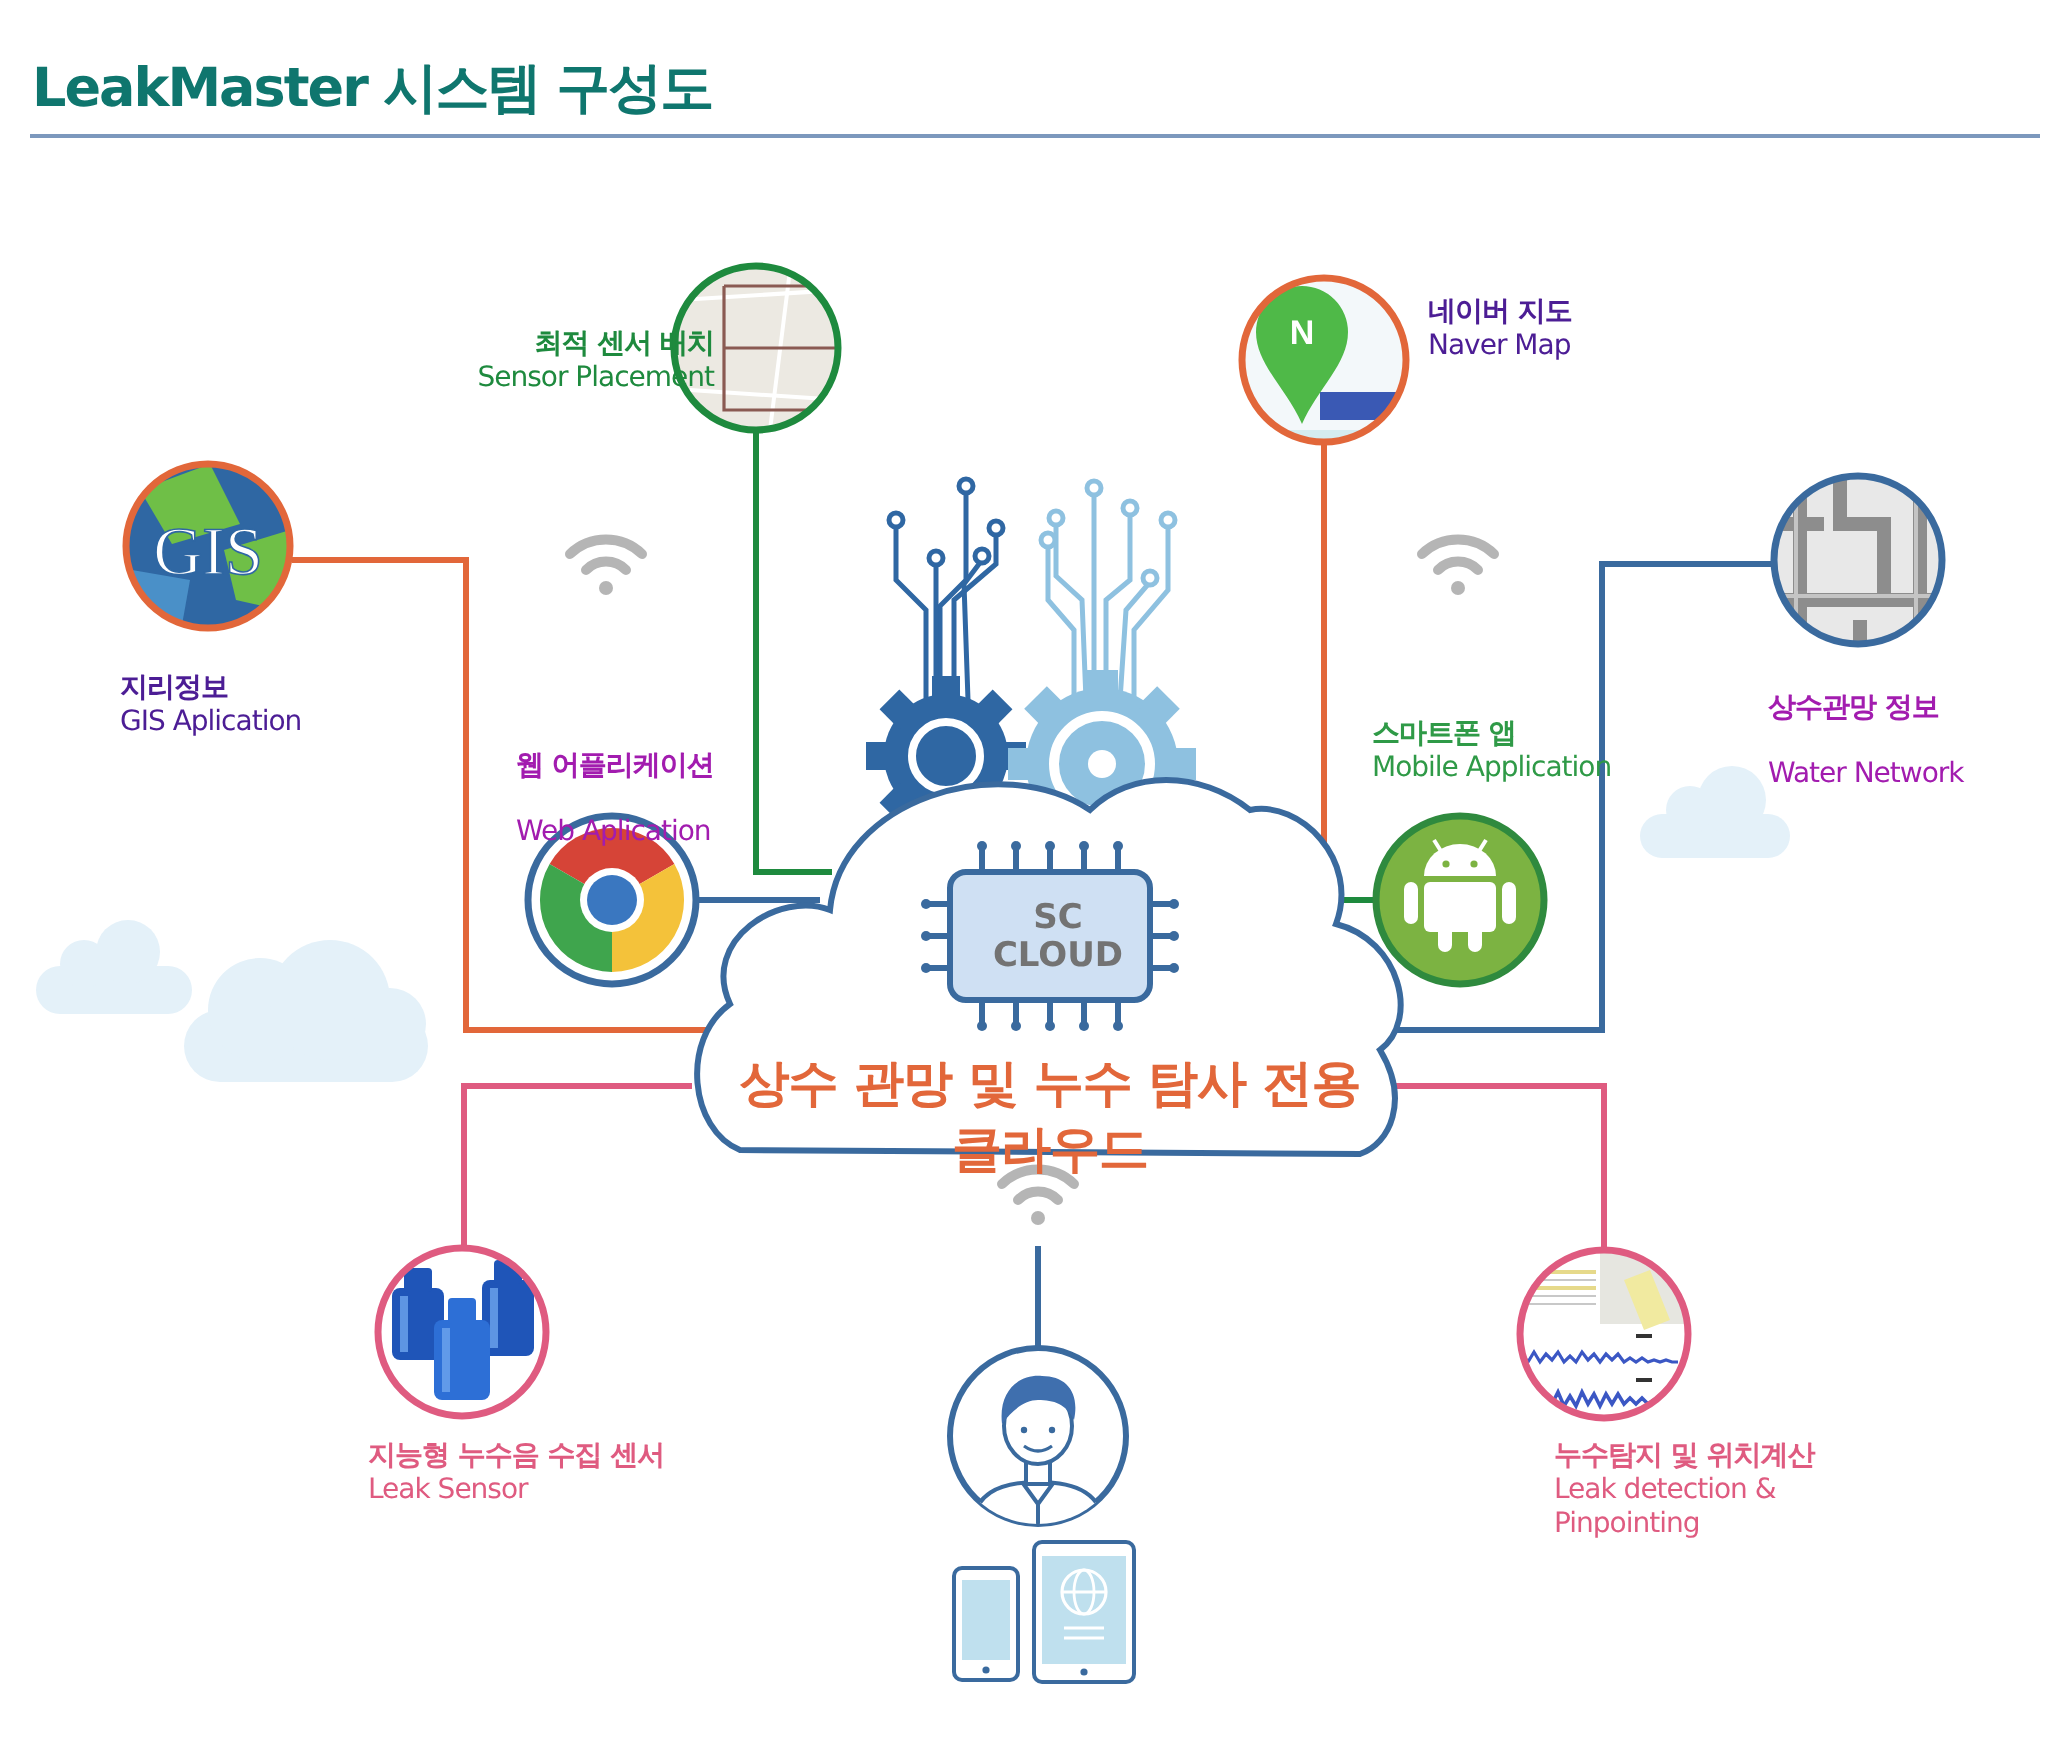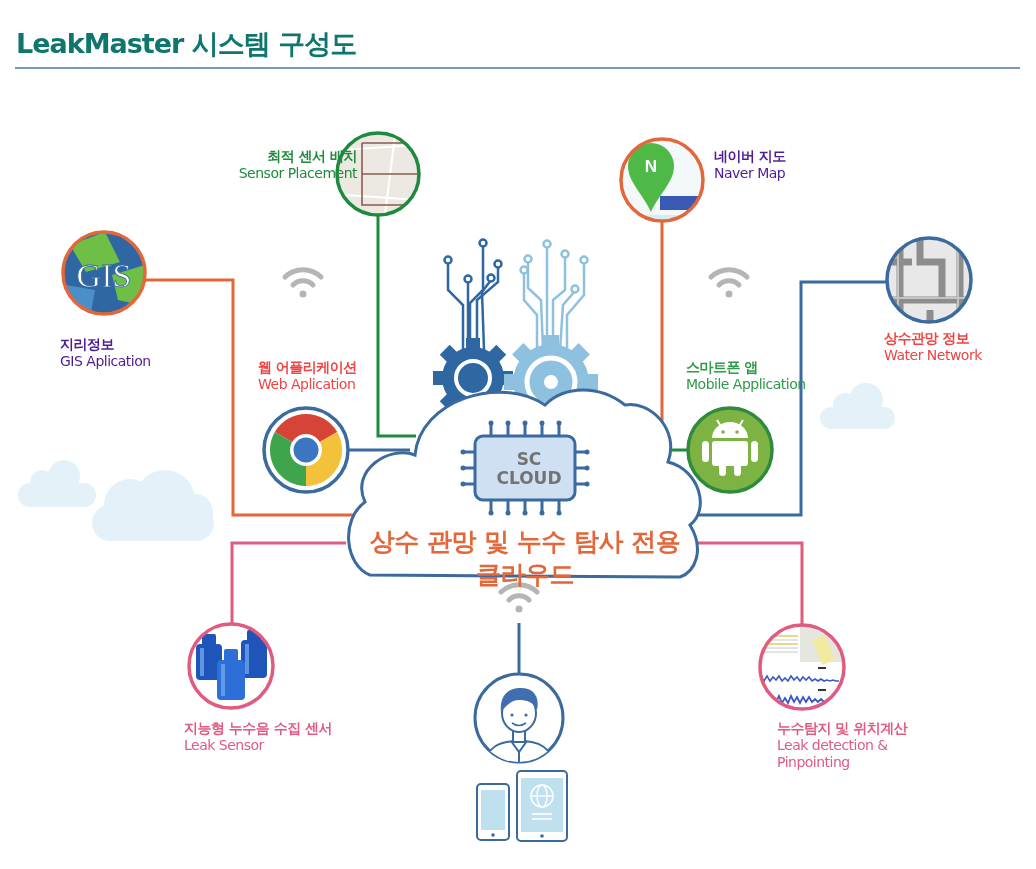--- a/index.html
+++ b/index.html
@@ -5,24 +5,24 @@
   html, body { margin: 0; padding: 0; background: #ffffff; }
   body { width: 1036px; height: 869px; position: relative; overflow: hidden;
          font-family: "DejaVu Sans", "Liberation Sans", sans-serif; }
   .title { position: absolute; left: 16px; top: 26px; font-size: 27px; font-weight: bold;
            color: #0f766e; letter-spacing: -1px; }
   .title-rule { position: absolute; left: 15px; top: 67px; width: 1005px; height: 2px; background: #7c98bd; }
   #diagram { position: absolute; left: 0; top: 0; }
   .lbl { position: absolute; line-height: 1.2; white-space: nowrap; }
   .lbl .ko { font-size: 14px; font-weight: bold; letter-spacing: -0.5px; }
   .lbl .en { font-size: 14px; letter-spacing: -0.5px; }
-  .right { text-align: right; }
+  .right { text-align: right; margin-top: 16px; }
   .c-green { color: #1e8a3e; }
   .c-orange { color: #4c1d95; }
-  .c-blue2 { color: #ef4444; }
+  .c-blue2 { color: #a21caf; margin-top: 16px; }
   .c-pink { color: #df5b80; }
   .c-green2 { color: #2f9a47; }
   .cloud-text { position: absolute; left: 360px; top: 525px; width: 330px; text-align: center;
                 font-size: 25px; font-weight: bold; color: #e2673a; letter-spacing: -0.5px; }
   .chip-text { position: absolute; left: 474px; top: 450px; width: 110px; text-align: center;
                font-size: 17px; font-weight: bold; color: #737373; line-height: 1.1; }
 </style>
 </head>
 <body>
 

